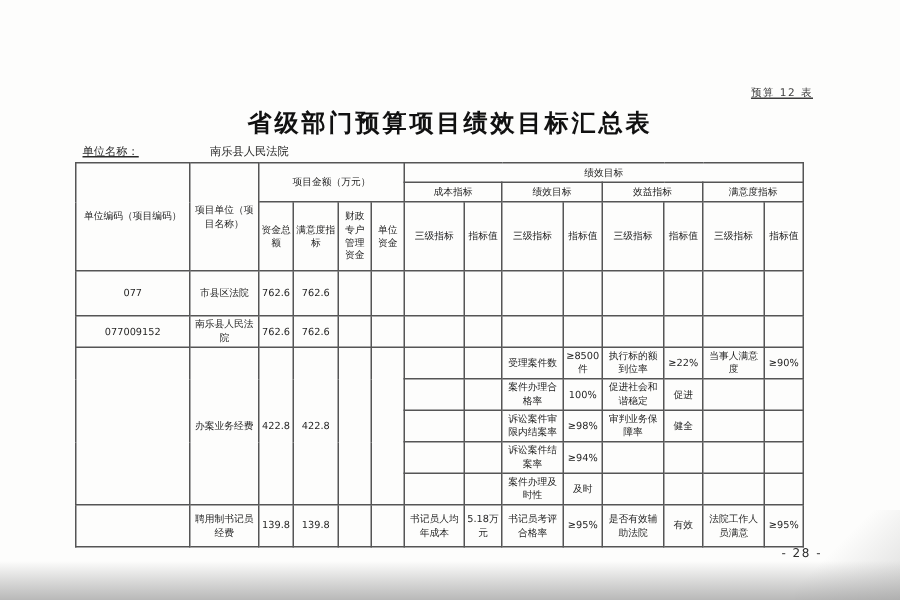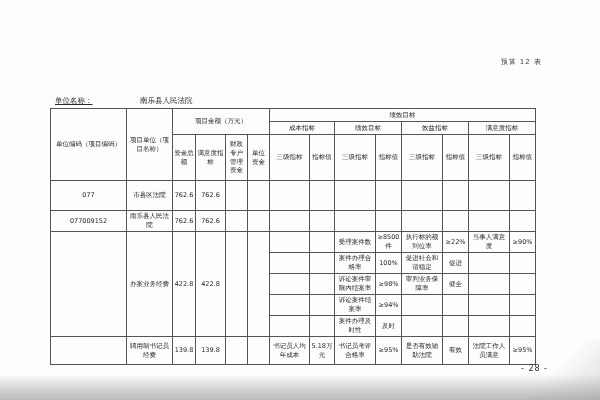--- a/index.html
+++ b/index.html
@@ -12,21 +12,21 @@
   .scan-shadow-bottom{
     position:absolute;left:0;bottom:0;width:600px;height:26px;
     background:linear-gradient(to bottom, rgba(170,170,170,0) 0%, rgba(168,168,168,0.45) 55%, rgba(158,158,158,0.72) 100%);
   }
   .scan-shadow-corner{
     position:absolute;right:0;bottom:0;width:70px;height:60px;
     background:linear-gradient(135deg, rgba(170,170,170,0) 40%, rgba(160,160,160,0.35) 100%);
   }
   .doc-label{
     position:absolute;top:57px;right:58px;
-    font-size:7px;color:#3c3c3c;letter-spacing:1px;
+    font-size:7px;color:#3c3c3c;letter-spacing:1px;text-decoration:underline;
   }
   .title{
     position:absolute;top:72px;left:0;width:600px;text-align:center;
     font-size:16px;font-weight:bold;color:#111;letter-spacing:2px;
   }
   .unit-line{position:absolute;top:96px;left:0;width:600px;font-size:7.5px;color:#2a2a2a;}
   .unit-label{position:absolute;left:55px;top:0;text-decoration:underline;}
   .unit-name{position:absolute;left:140px;top:0;}
   table.budget{
     position:absolute;left:50px;top:108px;width:485px;
@@ -46,20 +46,21 @@
     position:absolute;top:364px;left:0;width:548px;text-align:right;
     font-size:8px;color:#2e2e2e;letter-spacing:1px;
   }
 </style>
 </head>
 <body>
 
 <div class="canvas">
 
   <div class="doc-label">预算 12 表</div>
+  <div class="title">省级部门预算项目绩效目标汇总表</div>
 
   <div class="unit-line">
     <span class="unit-label">单位名称：</span>
     <span class="unit-name">南乐县人民法院</span>
   </div>
 
   <table class="budget">
     <colgroup>
       <col style="width:76px">
         <col style="width:46px">

